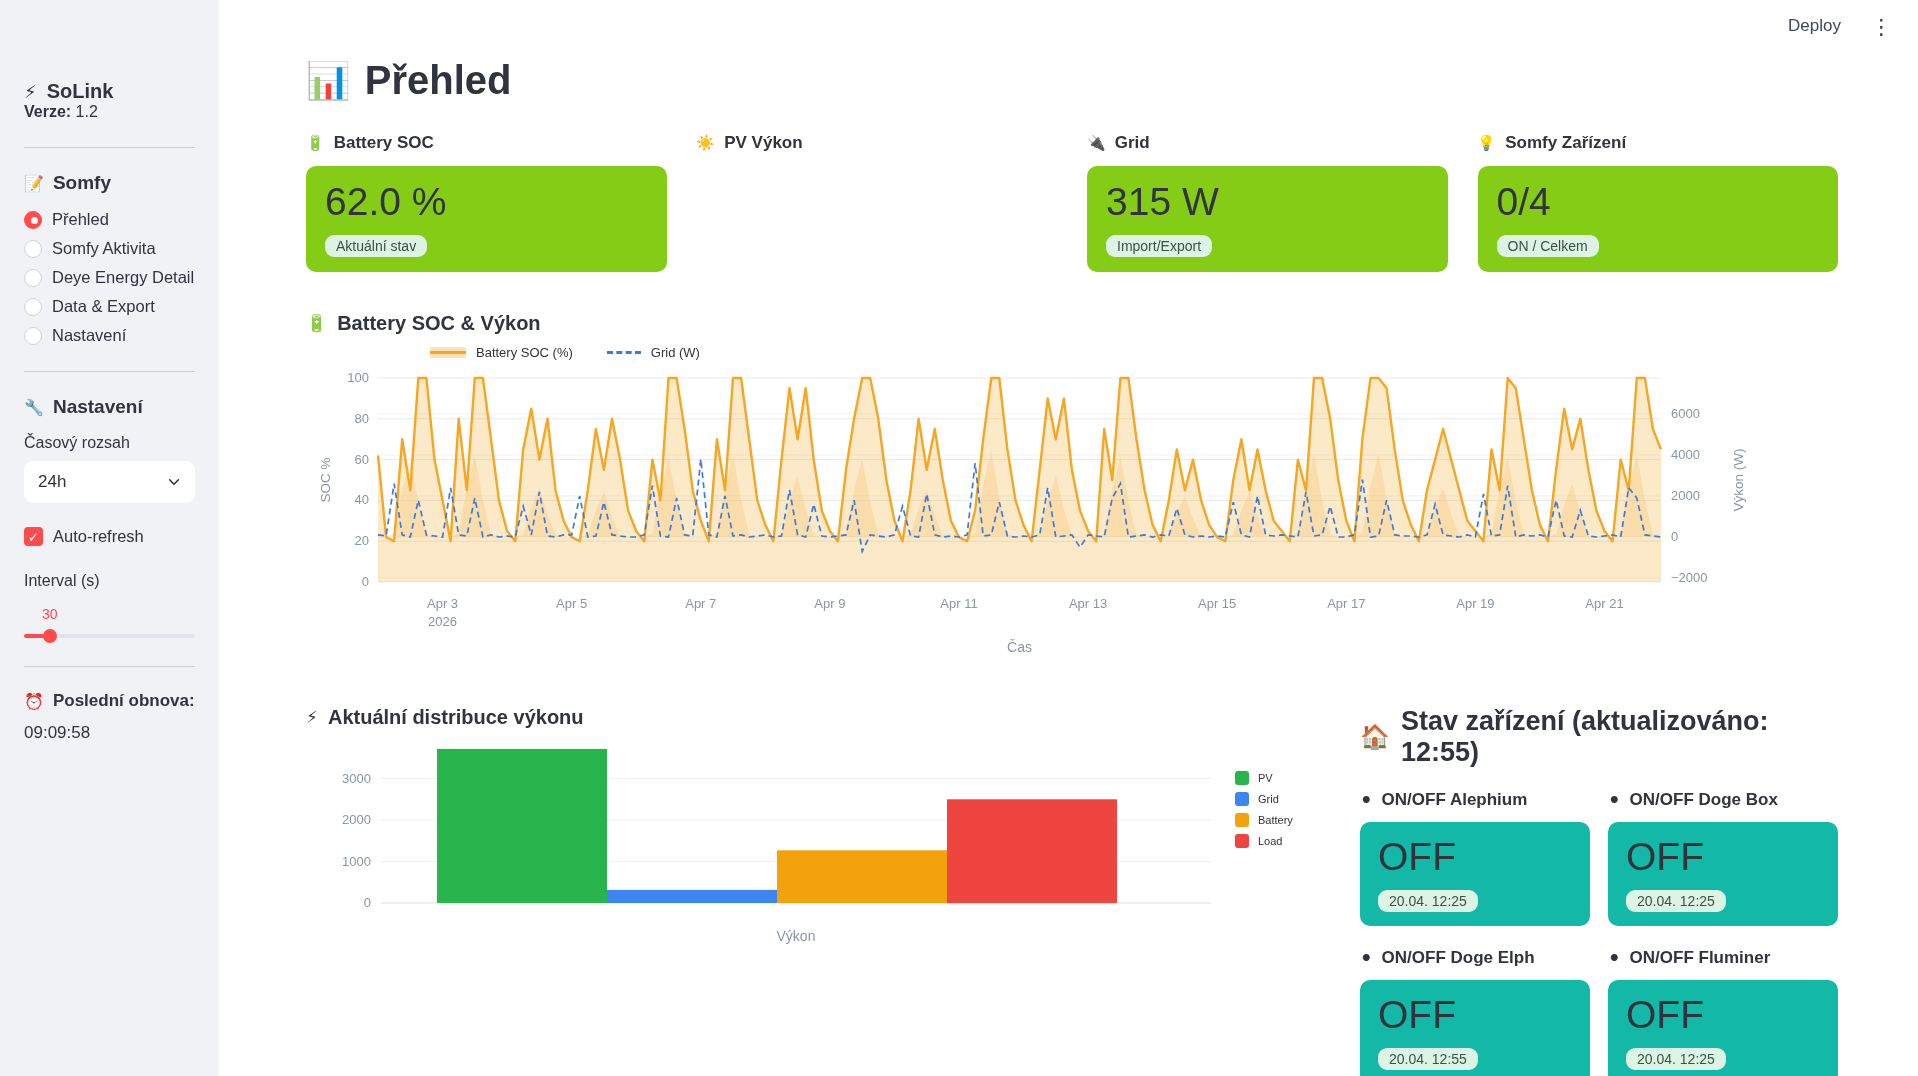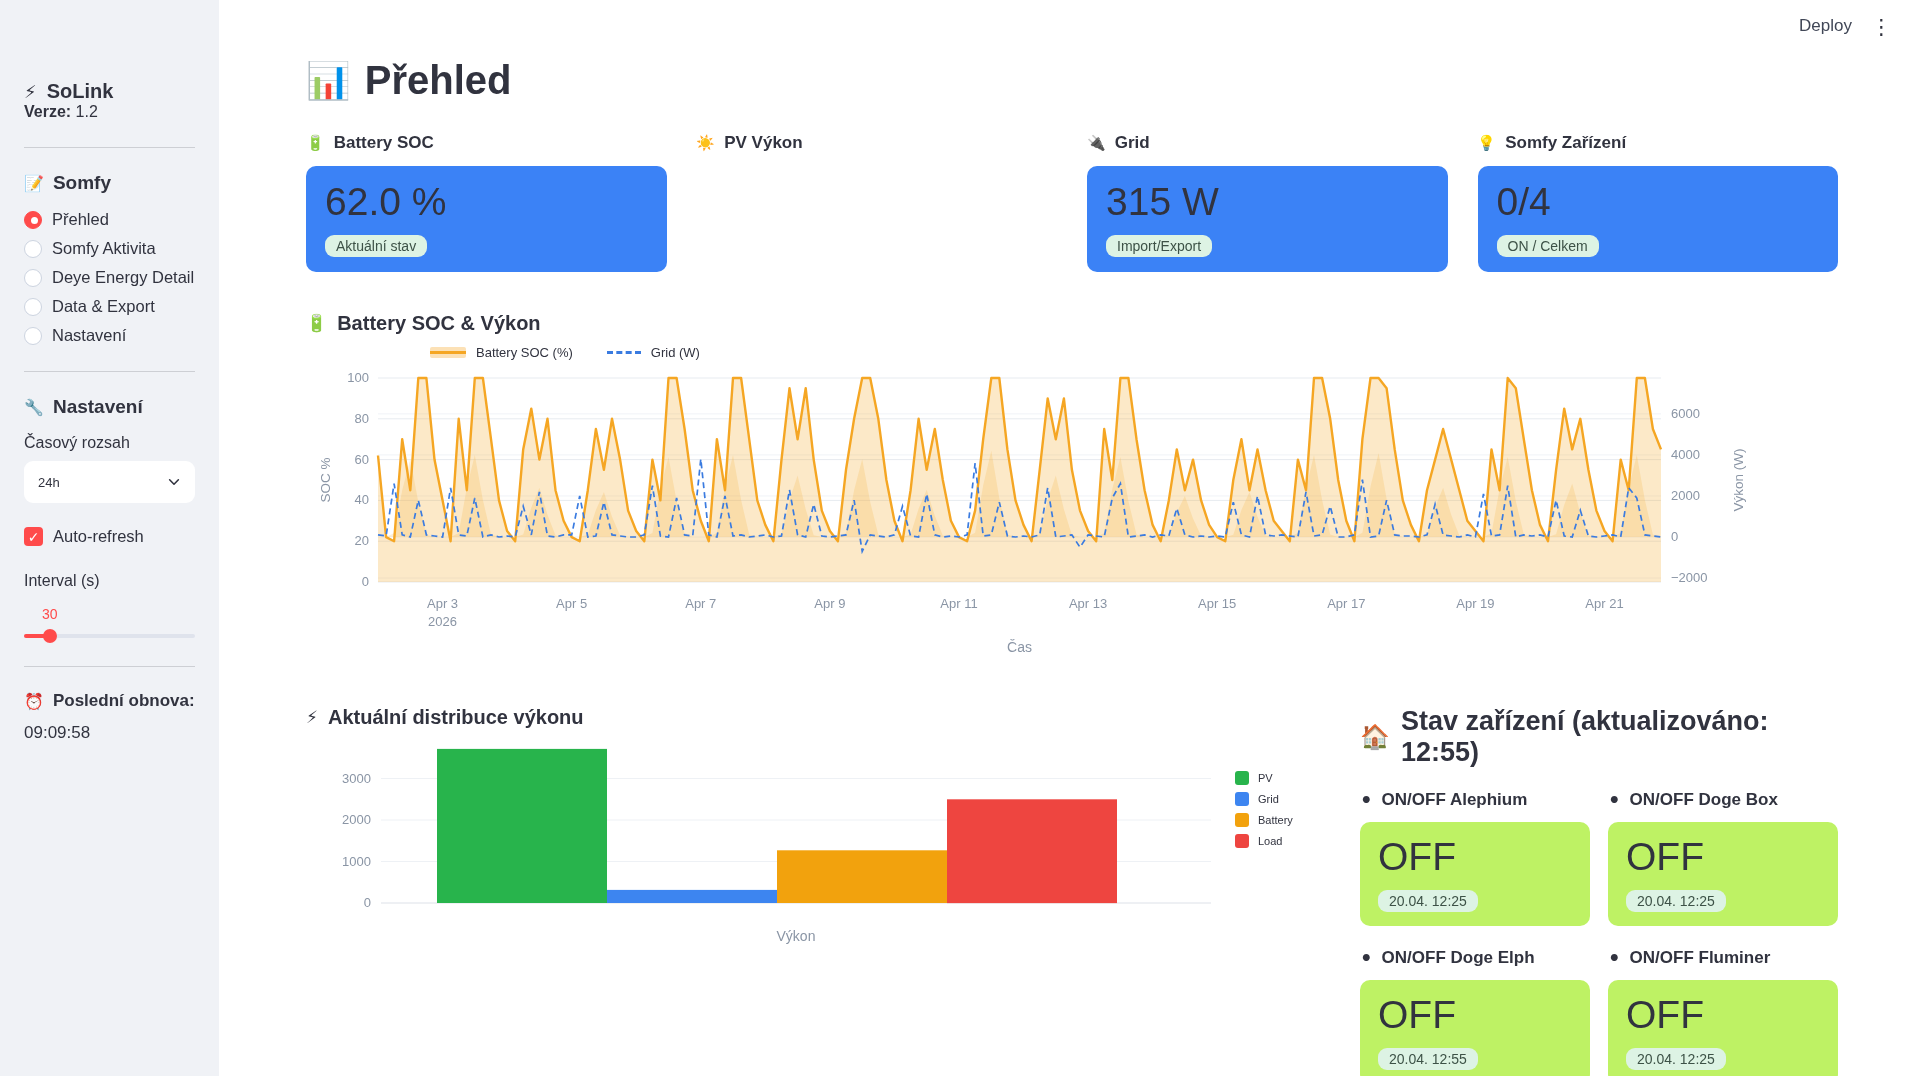--- a/index.html
+++ b/index.html
@@ -7,21 +7,21 @@
   body {
     width:1918px; height:1076px; overflow:hidden;
     background:#ffffff; color:#31333f;
     font-family:"Liberation Sans", "DejaVu Sans", sans-serif;
     position:relative;
   }
   
   .top-header {
     position:absolute; top:0; left:219px; right:0; height:52px;
     display:flex; align-items:center; justify-content:flex-end;
-    gap:15px; padding-right:22px; background:#fff; z-index:5;
+    gap:26px; padding-right:22px; background:#fff; z-index:5;
   }
   .deploy { font-size:17px; color:#414757; cursor:pointer; }
   .kebab { font-size:21px; color:#31333f; cursor:pointer; line-height:1; padding:0 4px; letter-spacing:0; }
   
   .sidebar {
     position:absolute; left:0; top:0; bottom:0; width:219px;
     background:#f0f2f6; padding:80px 24px 20px 24px;
   }
   .brand { display:flex; align-items:center; gap:10px; font-size:20px; font-weight:700; }
   .brand .emoji { font-size:18px; }
@@ -31,21 +31,21 @@
   .sb-section-title { display:flex; align-items:center; gap:9px; font-size:19px; font-weight:700; margin-bottom:16px; }
   .sb-section-title .emoji { font-size:16px; }
   .radio-row { display:flex; align-items:center; gap:10px; margin-bottom:10px; cursor:pointer; }
   .radio-dot { width:18px; height:18px; border-radius:50%; background:#fff; border:1px solid #cdd4e0; flex:0 0 18px; position:relative; }
   .radio-dot.sel { background:#ff4b4b; border-color:#ff4b4b; }
   .radio-dot.sel::after { content:""; position:absolute; left:5.5px; top:5.5px; width:7px; height:7px; border-radius:50%; background:#fff; }
   .radio-label { font-size:16.5px; color:#31333f; }
   .field-label { font-size:16px; margin-bottom:9px; }
   .selectbox {
     background:#fff; border-radius:9px; height:42px; display:flex; align-items:center;
-    justify-content:space-between; padding:12px 14px; font-size:13px; cursor:pointer;
+    justify-content:space-between; padding:12px 14px; font-size:17px; cursor:pointer;
   }
   .chev { width:14px; height:14px; }
   .check-row { display:flex; align-items:center; gap:10px; margin-top:24px; cursor:pointer; }
   .checkbox { width:19px; height:19px; border-radius:4px; background:#ff4b4b; color:#fff;
     display:flex; align-items:center; justify-content:center; font-size:14px; font-weight:700; }
   .check-label { font-size:16.5px; }
   .interval-label { margin-top:26px; font-size:16px; }
   .slider-wrap { position:relative; margin-top:16px; height:46px; }
   .slider-value { position:absolute; left:18px; top:0; color:#ff4b4b; font-size:14px; }
   .slider-track { position:absolute; left:0; right:0; top:28px; height:4px; border-radius:2px; background:#dfe3ec; }
@@ -55,21 +55,21 @@
   .refresh-title .emoji { font-size:16px; }
   .refresh-time { margin-top:12px; font-size:17px; }
   
   .main { position:absolute; left:219px; top:0; right:0; bottom:0; padding:58px 80px 0 87px; }
   .page-title { display:flex; align-items:center; gap:14px; font-size:40px; font-weight:700; }
   .page-title .emoji { font-size:36px; }
   
   .metrics { display:grid; grid-template-columns:repeat(4,1fr); gap:30px; margin-top:30px; }
   .metric-label { display:flex; align-items:center; gap:9px; font-size:17px; font-weight:700; }
   .metric-label .emoji { font-size:15px; }
-  .metric-card { margin-top:13px; background:#3b82f6; border-radius:10px; padding:15px 19px 15px 19px; }
+  .metric-card { margin-top:13px; background:#84cc16; border-radius:10px; padding:15px 19px 15px 19px; }
   .metric-value { font-size:39px; font-weight:400; color:#31333f; line-height:1.1; }
   .pill { display:inline-block; margin-top:11px; background:#ddf3e4; color:#3d5247; font-size:14px; padding:3px 11px; border-radius:9px; }
   
   .section-title { display:flex; align-items:center; gap:10px; font-size:20px; font-weight:700; }
   .section-title .emoji { font-size:17px; }
   .soc-section { margin-top:40px; }
   .soc-legend { display:flex; align-items:center; gap:10px; margin:10px 0 0 92px; font-size:13px; color:#31333f;padding-left:32px; }
   .soc-legend .gap { width:14px; }
   .sw-band { width:36px; height:11px; border-radius:2px; position:relative; }
   .sw-band i { position:absolute; left:0; right:0; top:4px; height:3px; display:block; }
@@ -80,21 +80,21 @@
   .bar-flex { display:flex; align-items:flex-start; }
   .bar-legend { margin-top:42px; margin-left:14px; display:flex; flex-direction:column; gap:7px; }
   .bar-legend-item { display:flex; align-items:center; gap:9px; font-size:11px; color:#31333f; }
   .bar-legend-item .sq { width:14px; height:14px; border-radius:3px; }
   .devices-col { margin-left:24px; flex:1; }
   .devices-title { display:flex; align-items:center; gap:11px; font-size:27px; font-weight:700; }
   .devices-title .emoji { font-size:24px; }
   .devices-grid { display:grid; grid-template-columns:1fr 1fr; gap:22px 18px; margin-top:22px; }
   .device-label { display:flex; align-items:center; gap:9px; font-size:17px; font-weight:700; }
   .device-label .emoji { font-size:15px; }
-  .device-card { margin-top:12px; background:#bef264; border-radius:10px; padding:14px 18px; }
+  .device-card { margin-top:12px; background:#14b8a6; border-radius:10px; padding:14px 18px; }
   .device-state { font-size:39px; font-weight:400; line-height:1.1; }
   svg text { font-family:"Liberation Sans", "DejaVu Sans", sans-serif; }
 </style>
 </head>
 <body>
 
 <div class="top-header">
   <span class="deploy">Deploy</span>
   <span class="kebab">⋮</span>
 </div>

